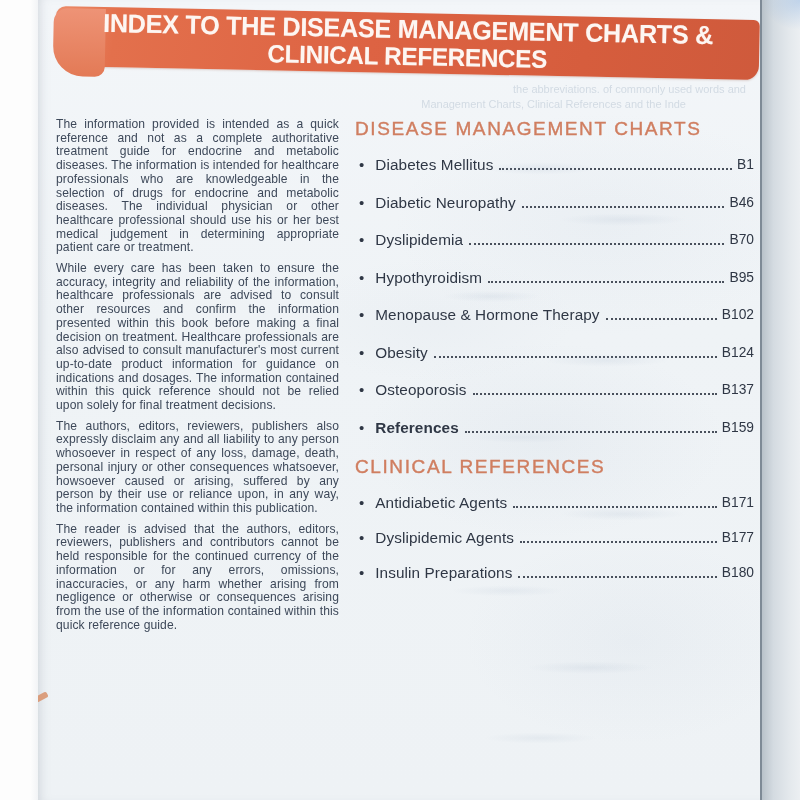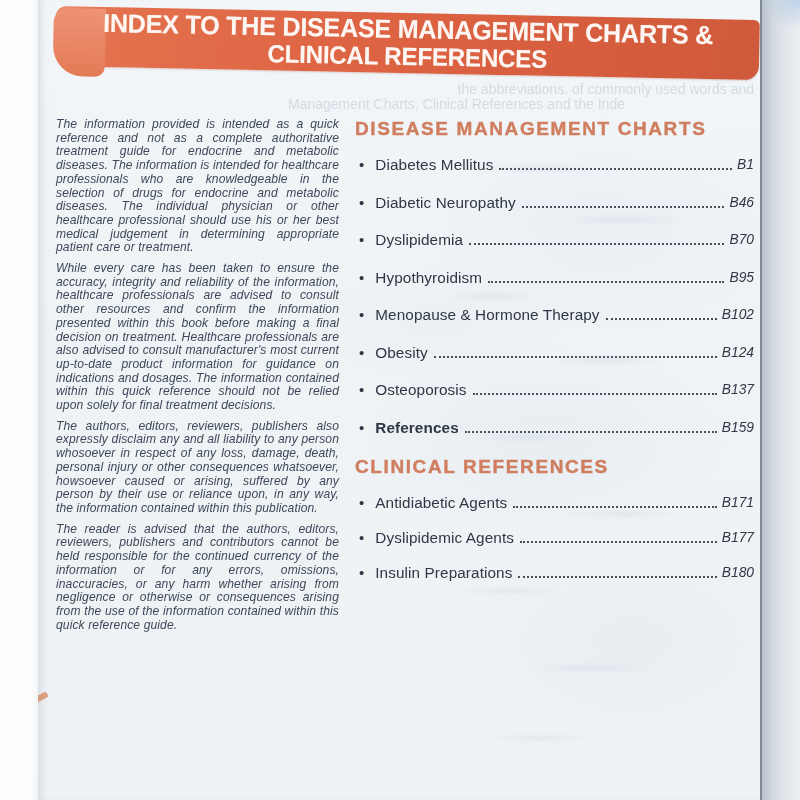--- a/index.html
+++ b/index.html
@@ -49,53 +49,53 @@
     border-radius:14px 0 10px 30px;z-index:-1;
   }
   .banner-line{
     color:#fdf6f2;font-weight:700;font-size:26px;line-height:27px;
     letter-spacing:-.3px;white-space:nowrap;transform:scaleX(.97);
     text-shadow:0 0 1px rgba(255,255,255,.4);
   }
   .banner-line.second{font-size:25px;}
   
   .ghost{
-    position:absolute;left:250px;top:82px;right:8px;height:36px;overflow:hidden;
+    position:absolute;left:250px;top:82px;right:16px;height:36px;overflow:hidden;
     text-align:right;color:#9fb0c2;opacity:.38;filter:blur(.5px);
-    font-size:14px;line-height:15px;white-space:nowrap;
-  }
-  .ghost .g2{text-align:left;margin-right:60px;}
+    font-size:11px;line-height:15px;white-space:nowrap;
+  }
+  .ghost .g2{text-align:right;margin-right:60px;}
   
   .content{position:absolute;left:18px;top:112px;right:6px;display:flex;gap:16px;}
-  .left-col{width:283px;padding-top:6px;font-style:italic;}
+  .left-col{width:283px;padding-top:6px;}
   .left-col p{
     margin:0 0 7px 0;text-align:justify;
     font-size:12.1px;line-height:13.7px;letter-spacing:.1px;
     color:#3d4859;
   }
   .right-col{flex:1;padding-top:6px;min-width:0;}
   .sec-title{
-    margin:0 0 16px 0;font-size:19px;font-weight:700;letter-spacing:1.6px;
+    margin:0 0 16px 0;font-size:19px;font-weight:400;letter-spacing:1.6px;
     color:#d07e60;-webkit-text-stroke:.4px #d07e60;white-space:nowrap;
   }
   .sec-title.second{margin-top:13px;}
   ul.toc{list-style:none;margin:0;padding:0 2px 0 4px;}
   ul.toc li{display:flex;align-items:flex-end;margin-bottom:19.5px;line-height:18px;}
   ul.toc.refs li{margin-bottom:17px;}
   .bullet{color:#2f3745;font-size:15px;margin-right:11px;line-height:18px;}
   .toc-label{
     color:#2f3745;font-size:15.3px;white-space:nowrap;letter-spacing:.1px;
   }
   .toc-label.bold{font-weight:700;}
   .dots{
     flex:1;height:0;margin:0 5px 4px 6px;
     border-bottom:2px dotted #49505c;min-width:20px;
   }
   .pageno{
-    color:#2f3745;font-size:13.8px;font-style:italic;white-space:nowrap;
+    color:#2f3745;font-size:13.8px;white-space:nowrap;
     margin-bottom:0;
   }
   
   .stray-mark{
     position:absolute;left:-3px;top:694px;width:13px;height:6px;
     background:#d8906a;border-radius:2px;transform:rotate(-28deg);opacity:.85;
   }
   .ghost-smudge{
     position:absolute;right:40px;top:130px;width:330px;height:640px;pointer-events:none;
     background:

